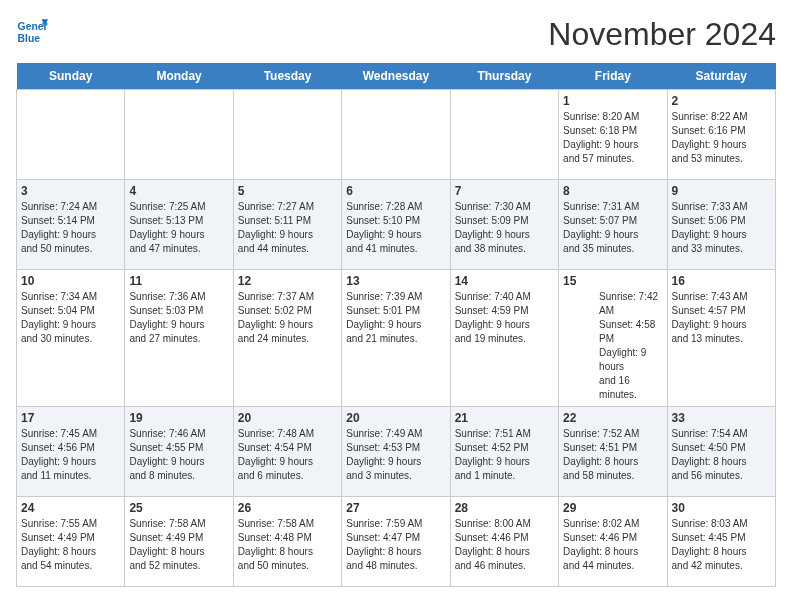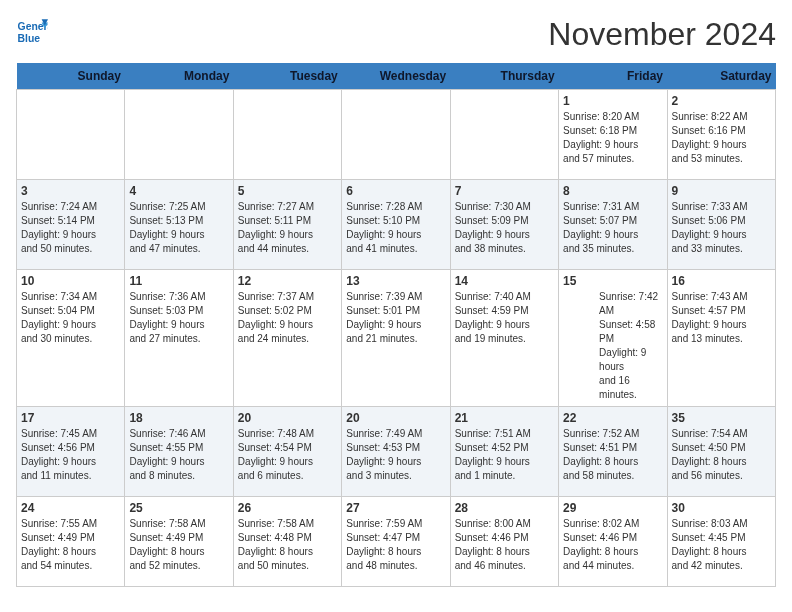--- a/index.html
+++ b/index.html
@@ -38,23 +38,23 @@
       font-weight: normal;
       color: #555;
     }
     table {
       width: 100%;
       border-collapse: collapse;
       font-size: 11px;
     }
     thead tr th {
       background: #3a7fc1;
-      color: #0f172a;
+      color: #ffffff;
       padding: 6px 4px;
-      text-align: right;
+      text-align: center;
       font-size: 12px;
       font-weight: bold;
     }
     tbody tr td {
       border: 1px solid #ccc;
       vertical-align: top;
       padding: 4px;
       min-height: 80px;
       height: 90px;
       width: calc(100% / 7);
@@ -235,21 +235,21 @@
       </tr>
       <tr>
         <td>
           <div class="day-number">17</div>
           <div class="day-info" style="white-space: pre-line;">Sunrise: 7:45 AM
 Sunset: 4:56 PM
 Daylight: 9 hours
 and 11 minutes.</div>
         </td>
         <td>
-          <div class="day-number">18</div>
+          <div class="day-number">19</div>
           <div class="day-info" style="white-space: pre-line;">Sunrise: 7:46 AM
 Sunset: 4:55 PM
 Daylight: 9 hours
 and 8 minutes.</div>
         </td>
         <td>
           <div class="day-number">20</div>
           <div class="day-info" style="white-space: pre-line;">Sunrise: 7:48 AM
 Sunset: 4:54 PM
 Daylight: 9 hours
@@ -270,21 +270,21 @@
 and 1 minute.</div>
         </td>
         <td>
           <div class="day-number">22</div>
           <div class="day-info" style="white-space: pre-line;">Sunrise: 7:52 AM
 Sunset: 4:51 PM
 Daylight: 8 hours
 and 58 minutes.</div>
         </td>
         <td>
-          <div class="day-number">35</div>
+          <div class="day-number">33</div>
           <div class="day-info" style="white-space: pre-line;">Sunrise: 7:54 AM
 Sunset: 4:50 PM
 Daylight: 8 hours
 and 56 minutes.</div>
         </td>
       </tr>
       <tr>
         <td>
           <div class="day-number">24</div>
           <div class="day-info" style="white-space: pre-line;">Sunrise: 7:55 AM

